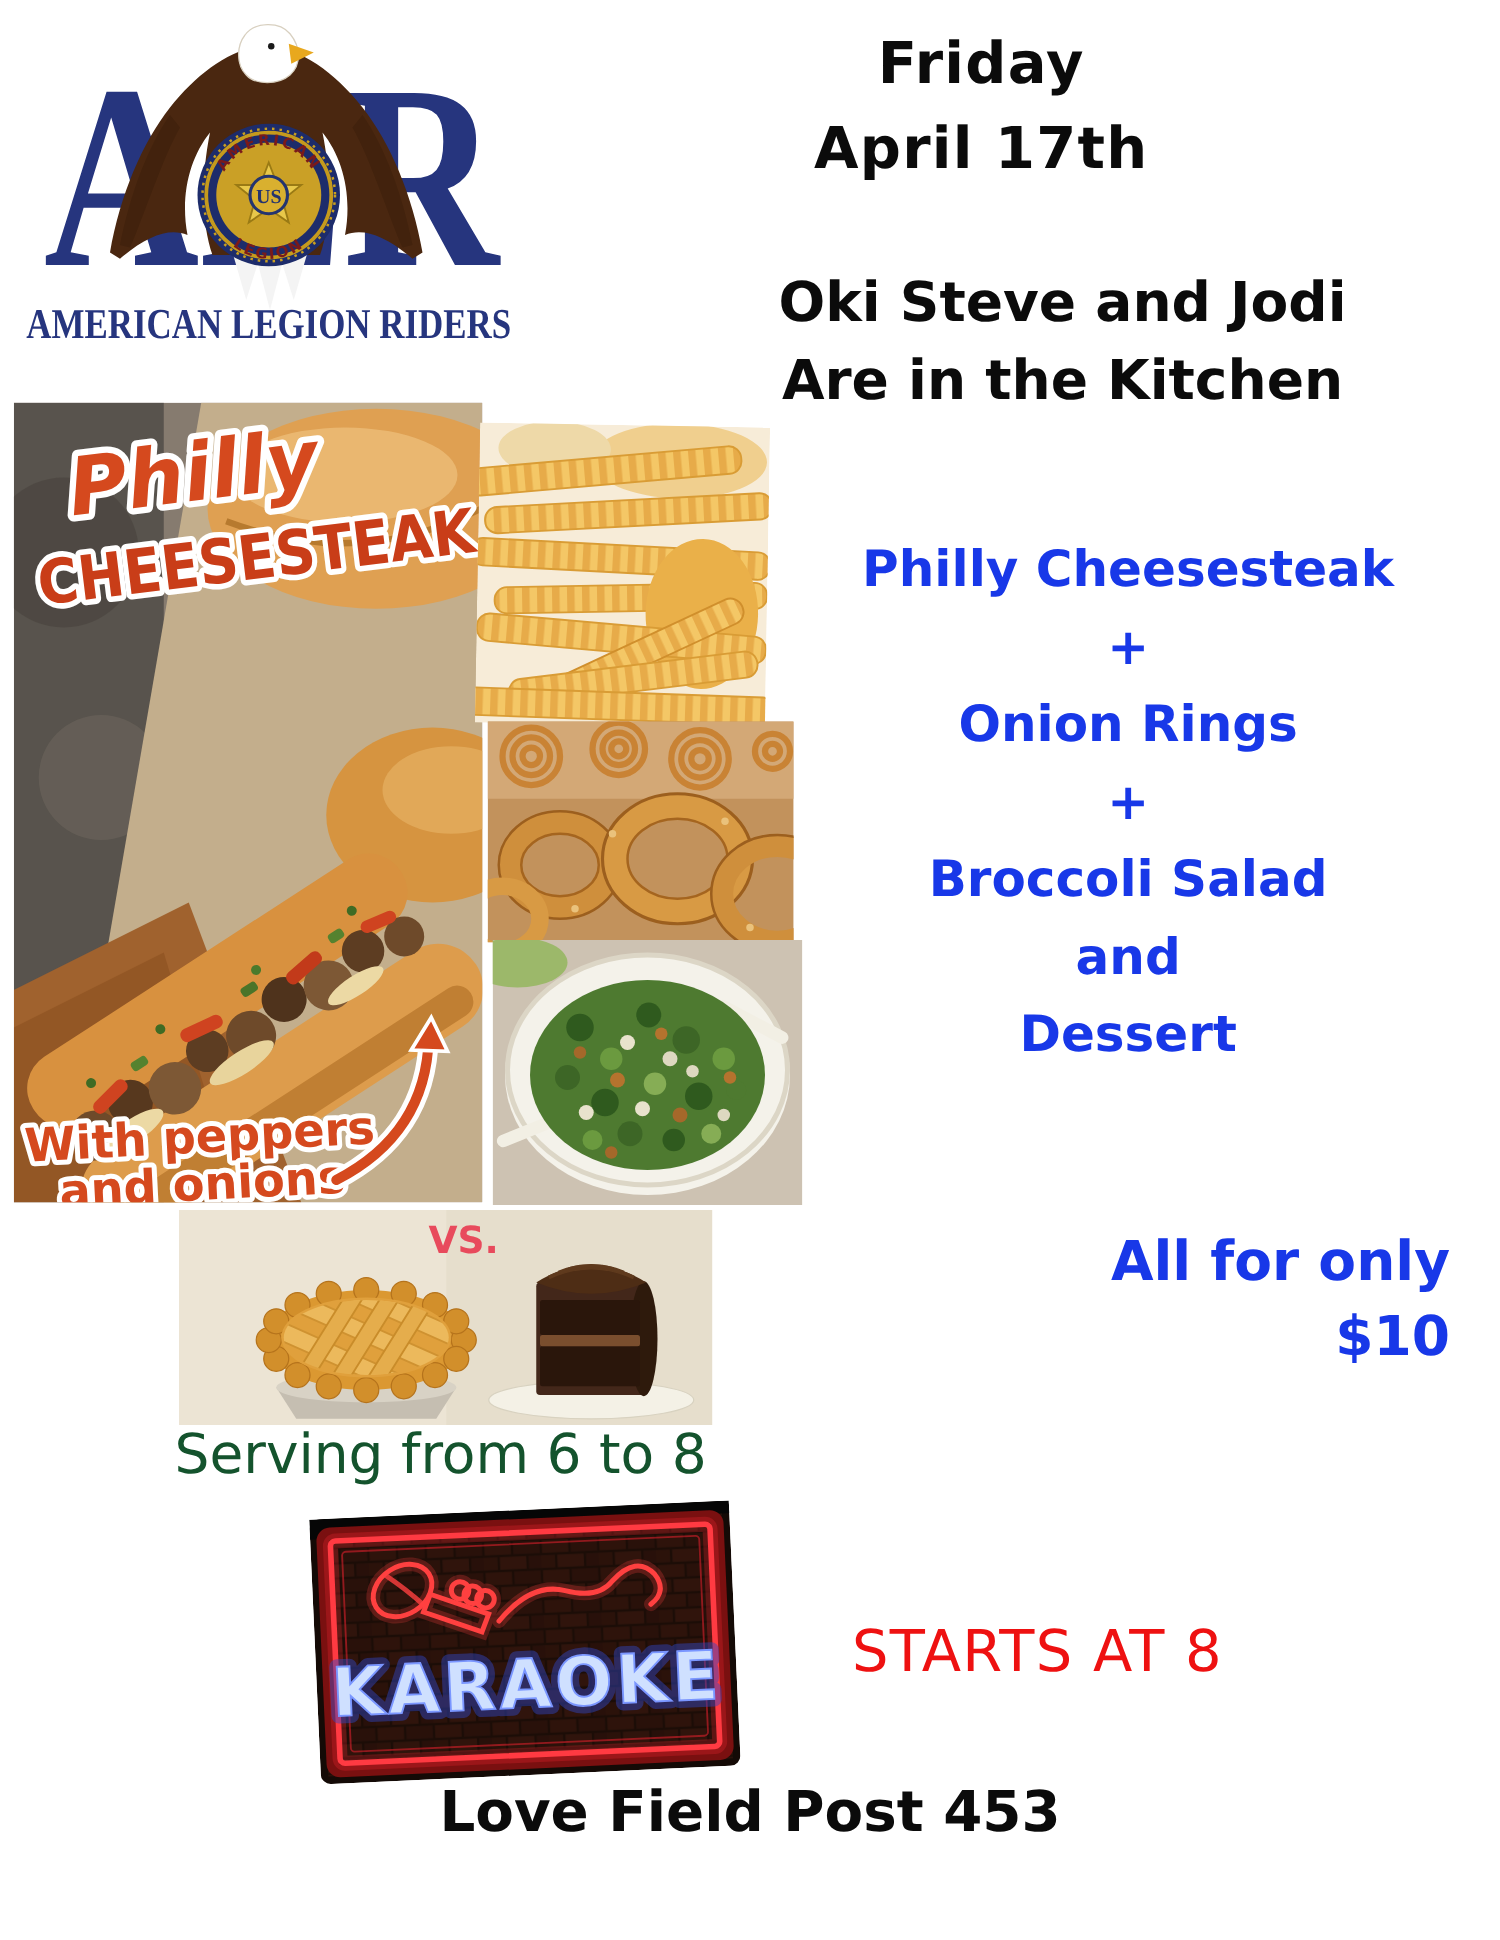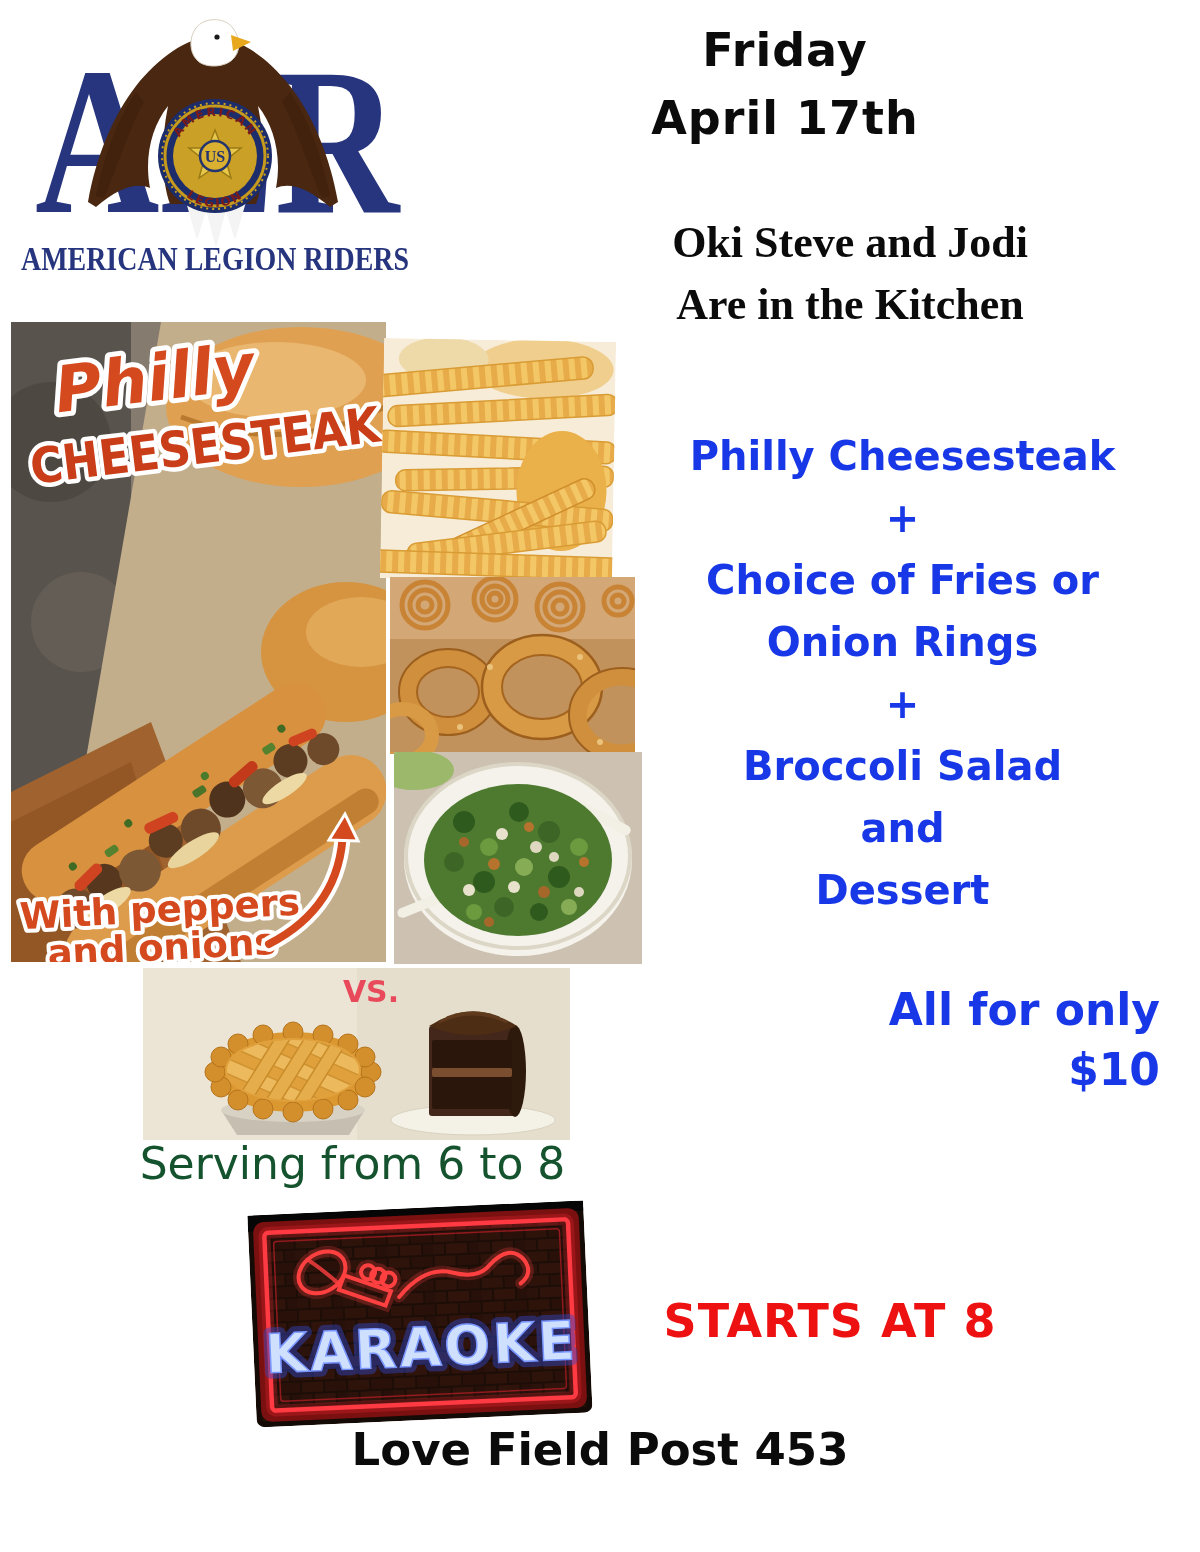--- a/index.html
+++ b/index.html
@@ -2,28 +2,28 @@
 <html><head>
 <meta charset="utf-8">
 <style>
   html,body{margin:0;padding:0;background:#ffffff;}
   .page{position:relative;width:1200px;height:1552px;background:#ffffff;overflow:hidden;
         font-family:"DejaVu Sans","Liberation Sans",sans-serif;}
   .abs{position:absolute;}
   .ctr{text-align:center;}
   .blk{color:#0b0b0b;font-weight:bold;}
   .hdr-date{left:600px;top:16px;width:370px;font-size:46px;line-height:68px;letter-spacing:1px;}
-  .hdr-cooks{left:620px;top:212px;width:460px;font-size:44px;line-height:62px;font-family:Liberation Serif, serif;}
+  .hdr-cooks{left:620px;top:212px;width:460px;font-size:44px;line-height:62px;}
   .menu{left:625px;top:394px;width:555px;color:#1838e8;font-weight:bold;
         font-size:40px;line-height:62px;margin-top:31px;}
   .price{left:710px;top:980px;width:450px;color:#1838e8;font-weight:bold;
          font-size:44px;line-height:60px;text-align:right;}
   .photo{overflow:hidden;}
   .serving{left:105px;top:1138px;width:495px;color:#14532d;font-weight:normal;font-size:44px;}
-  .starts{left:640px;top:1294px;width:380px;color:#ee1111;font-weight:bold;font-size:46px;letter-spacing:1px;}
+  .starts{left:640px;top:1294px;width:380px;color:#ee1111;font-weight:normal;font-size:46px;letter-spacing:1px;}
   .footer{left:0;top:1418px;width:1200px;font-size:45px;line-height:63px;}
   .karaoke-wrap{left:252px;top:1208px;width:336px;height:212px;transform:rotate(-2.6deg);}
   .fries-wrap{left:382px;top:340px;width:232px;height:240px;transform:rotate(1deg);}
   svg{display:block;}
 </style>
 </head>
 <body>
 
 <div class="page">
 
@@ -75,21 +75,20 @@
   </div>
 
   <div class="abs ctr blk hdr-cooks">
     <div>Oki Steve and Jodi</div>
     <div>Are in the Kitchen</div>
   </div>
 
   <div class="abs ctr menu">
     <div>Philly Cheesesteak</div>
     <div>+</div>
-    <div>Choice of Fries or</div>
     <div>Onion Rings</div>
     <div>+</div>
     <div>Broccoli Salad</div>
     <div>and</div>
     <div>Dessert</div>
   </div>
 
   <div class="abs ctr price">
     <div>All for only</div>
     <div>$10</div>

